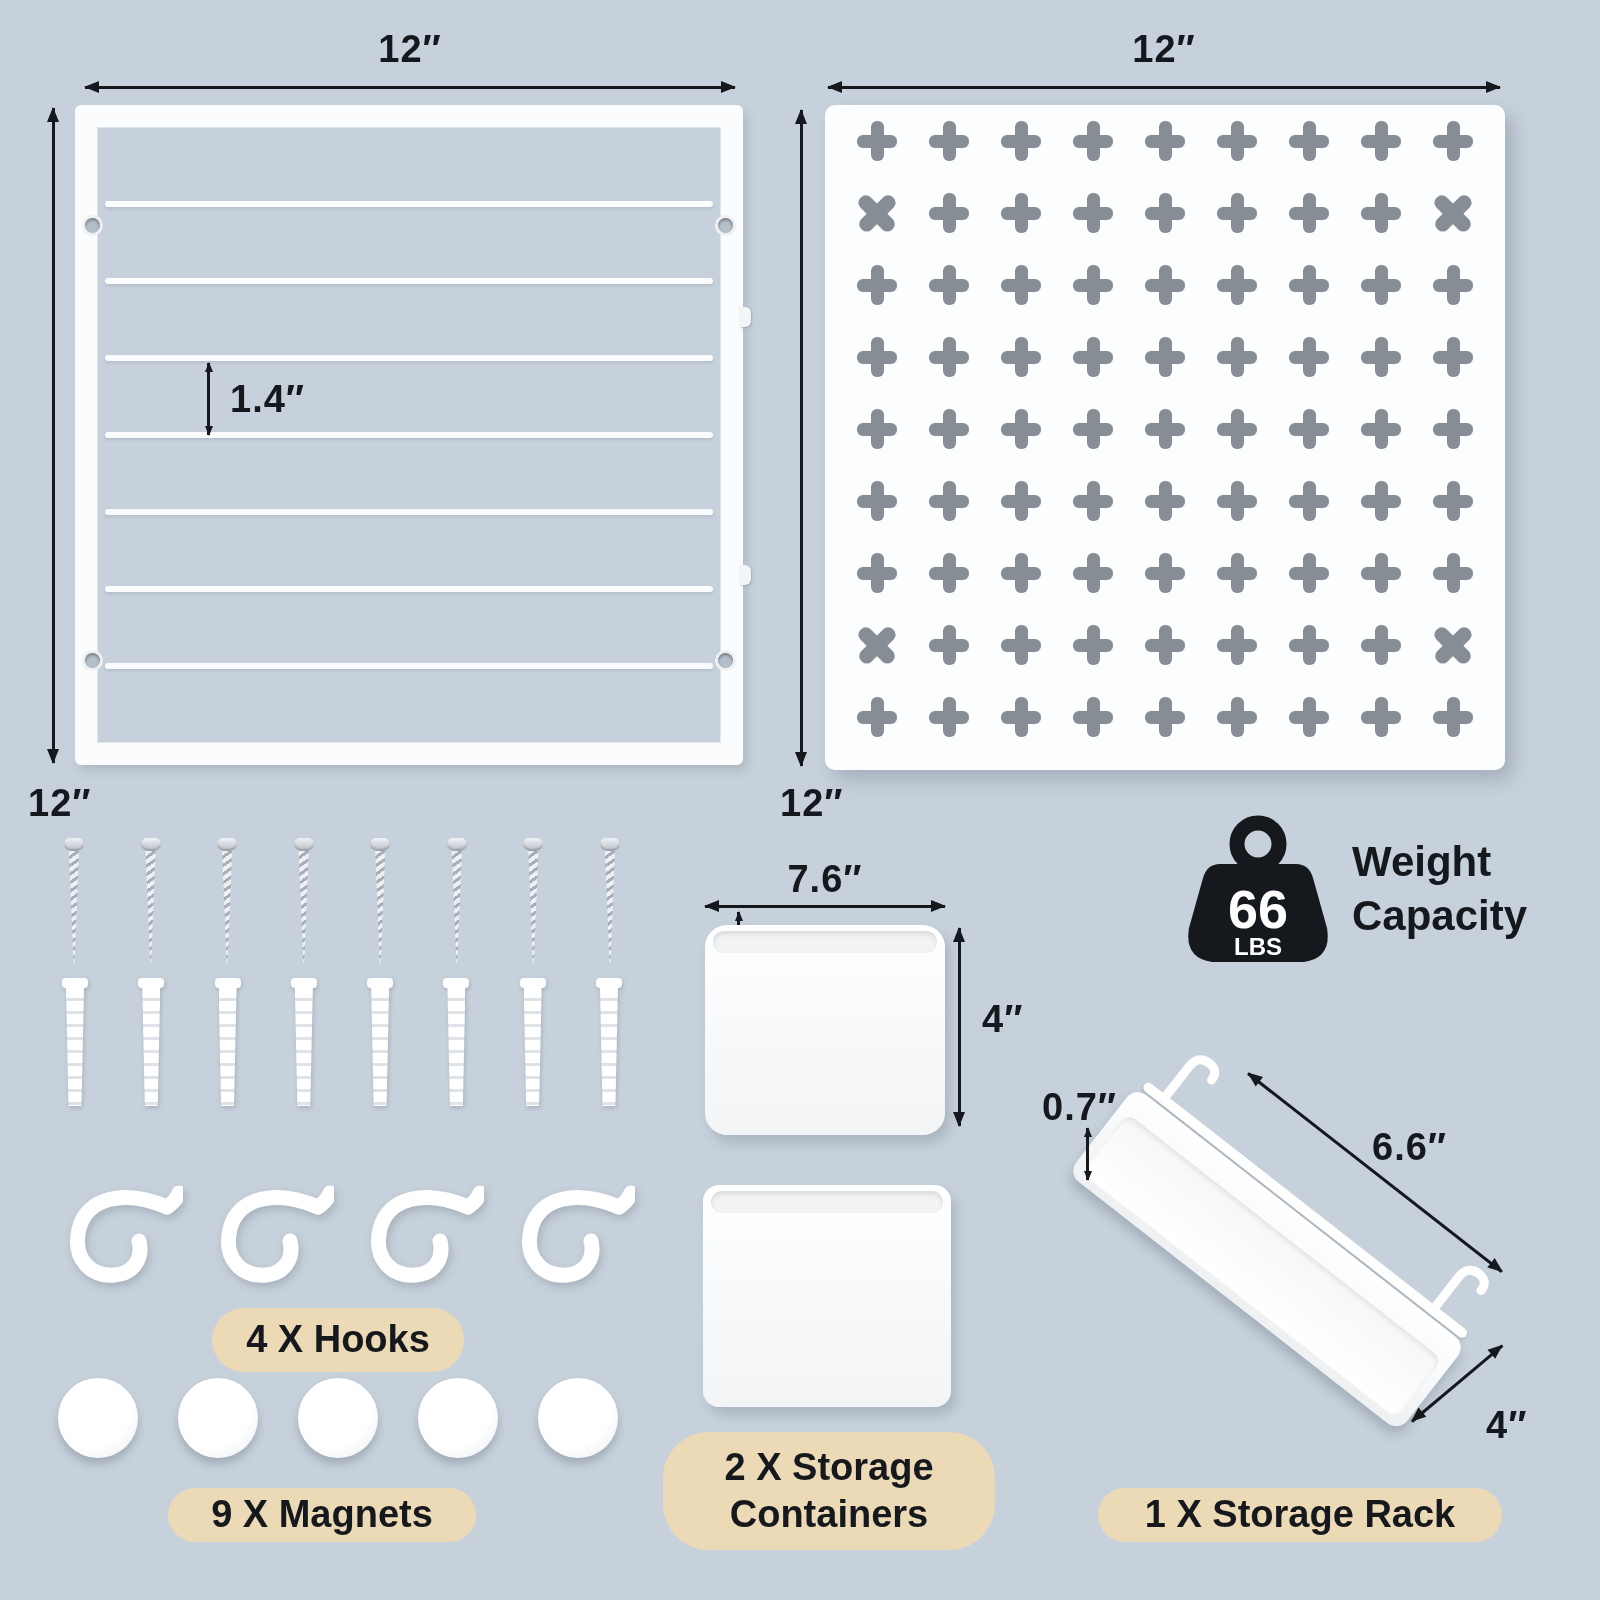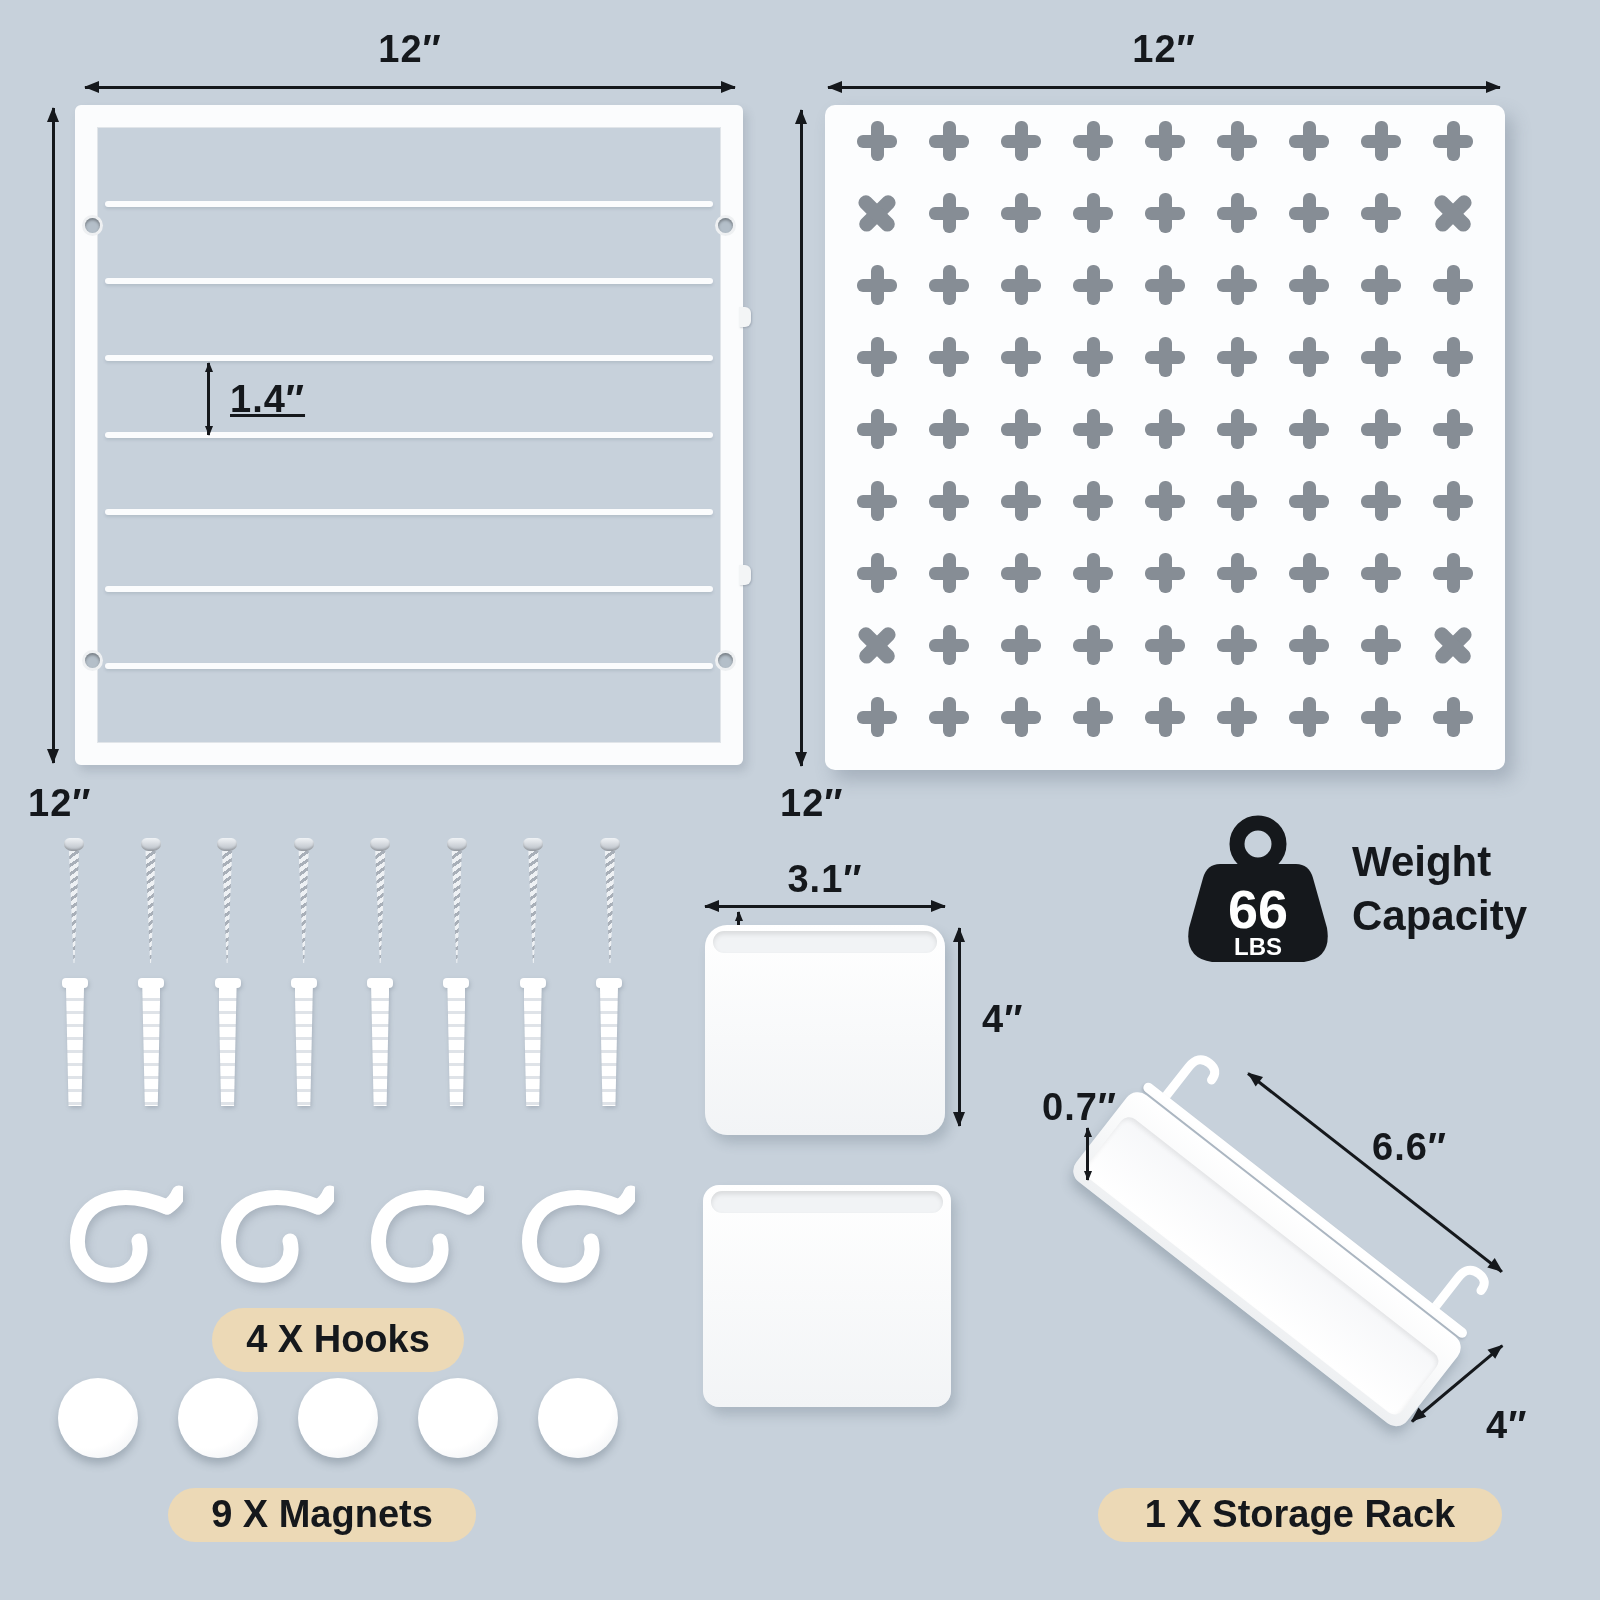--- a/index.html
+++ b/index.html
@@ -120,21 +120,21 @@
       </div>
     <div class="mount-hole" style="left:-12px; top:91px;"></div>
     <div class="mount-hole" style="right:-12px; top:91px;"></div>
     <div class="mount-hole" style="left:-12px; top:526px;"></div>
     <div class="mount-hole" style="right:-12px; top:526px;"></div>
     <div class="nub" style="top:180px;"></div>
     <div class="nub" style="top:438px;"></div>
   </div>
 
   <div class="dim-v sm" style="left:207px; top:363px; height:72px;"></div>
-  <div class="dim-label" style="left:230px; top:378px;text-decoration:underline;">1.4″</div>
+  <div class="dim-label" style="left:230px; top:378px;">1.4″</div>
 
   <div class="dim-h" style="left:828px; top:86px; width:672px;"></div>
   <div class="dim-label c" style="left:1164px; top:28px;">12″</div>
   <div class="dim-v" style="left:800px; top:110px; height:656px;"></div>
   <div class="dim-label" style="left:780px; top:782px;">12″</div>
 
   <div class="pegboard">
     <div>
         <div class="hole" style="left: 32px; top: 16px;"></div>
         <div class="hole" style="left: 104px; top: 16px;"></div>
@@ -316,29 +316,33 @@
       <div class="magnet"></div>
       <div class="magnet"></div>
       <div class="magnet"></div>
       <div class="magnet"></div>
     </div>
   <div class="pill" style="left:168px; top:1488px; width:308px; height:54px;">
     <span>9 X Magnets</span>
   </div>
 
   <div class="dim-h" style="left:705px; top:905px; width:240px;"></div>
-  <div class="dim-label c" style="left:825px; top:858px;">3.1″</div>
+  <div class="dim-label c" style="left:825px; top:858px;">7.6″</div>
   <div class="dim-v sm" style="left:737px; top:912px; height:26px;"></div>
   <div class="dim-label s" style="left:722px; top:940px;">2″</div>
   <div class="dim-v" style="left:958px; top:928px; height:198px;"></div>
   <div class="dim-label" style="left:982px; top:998px;">4″</div>
 
   <div class="container-box container-1"></div>
   <div class="container-box container-2"></div>
 
+  <div class="pill" style="left:663px; top:1432px; width:332px; height:118px;">
+    <span>2 X Storage</span>
+    <span>Containers</span>
+  </div>
 
   <svg class="weight-icon" width="160" height="160" viewBox="0 0 160 160">
     <circle cx="80" cy="32" r="21" fill="none" stroke="#15181c" stroke-width="15"></circle>
     <path d="M42 52 L118 52 Q131 52 135 66 L149 116 Q154 146 126 150 L34 150 Q6 146 11 116 L25 66 Q29 52 42 52 Z" fill="#15181c"></path>
     <text x="80" y="116" text-anchor="middle" font-size="54" font-weight="bold" fill="#ffffff">66</text>
     <text x="80" y="143" text-anchor="middle" font-size="24" font-weight="bold" fill="#ffffff">LBS</text>
   </svg>
   <div class="weight-caption" style="top:838px;">Weight</div>
   <div class="weight-caption" style="top:892px;">Capacity</div>
 

